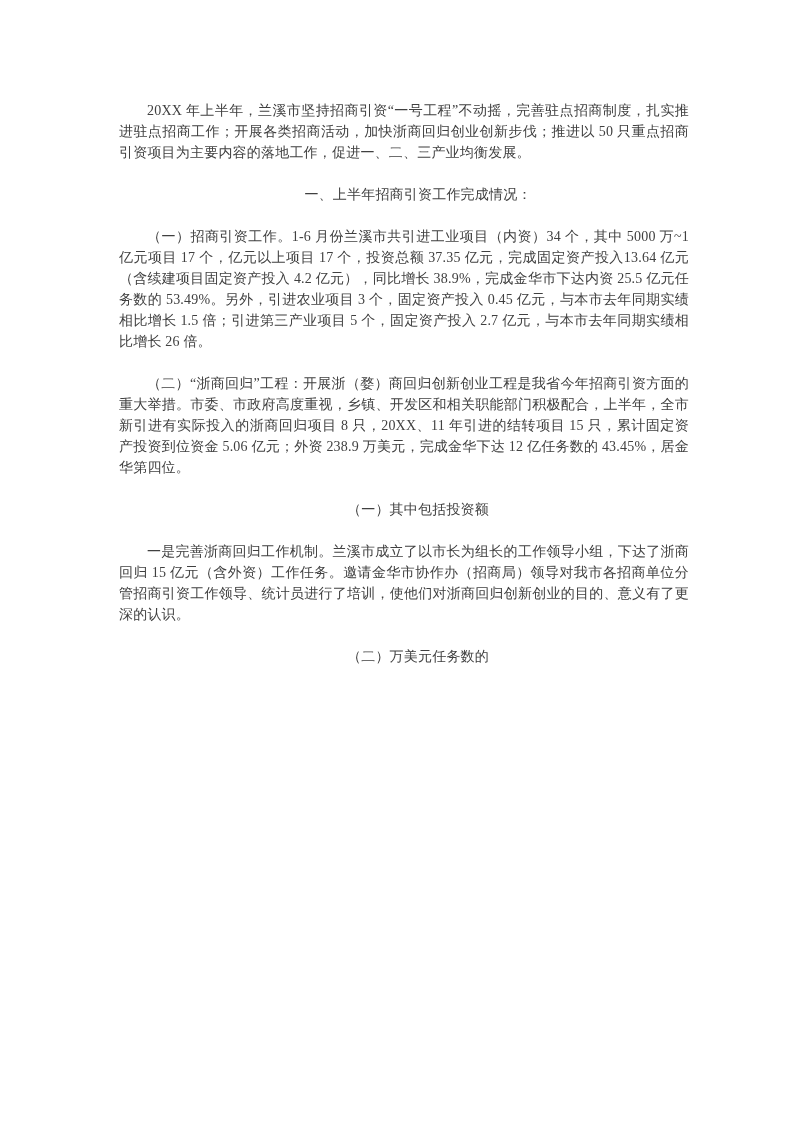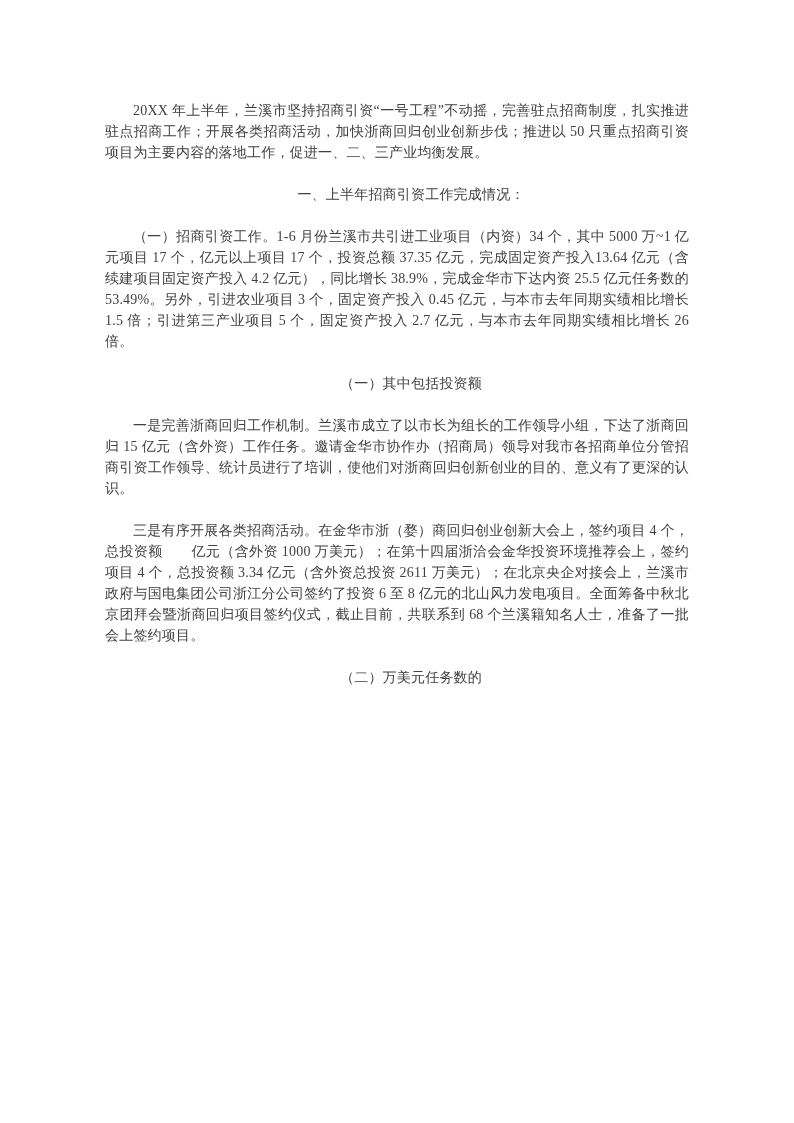--- a/index.html
+++ b/index.html
@@ -14,21 +14,21 @@
     height: 1123px;
     margin: 0 auto;
     background: #ffffff;
     overflow: hidden;
     font-family: "Liberation Serif", "DejaVu Serif", serif;
   }
   .doc-content {
     padding: 100px 105px 0 105px;
   }
   .doc-content p {
-    margin: 0 0 21px 0;
+    margin: 0 0 21px 14px;
     font-size: 14px;
     line-height: 21px;
     color: #404040;
     text-indent: 2em;
     text-align: justify;
     letter-spacing: 0.2px;
     word-break: break-all;
   }
   .doc-content p.heading {
     text-align: center;
@@ -39,25 +39,25 @@
 
 <div class="page">
   <div class="doc-content">
     <p>20XX 年上半年，兰溪市坚持招商引资“一号工程”不动摇，完善驻点招商制度，扎实推进驻点招商工作；开展各类招商活动，加快浙商回归创业创新步伐；推进以 50 只重点招商引资项目为主要内容的落地工作，促进一、二、三产业均衡发展。</p>
 
     <p class="heading">一、上半年招商引资工作完成情况：</p>
 
     <p>（一）招商引资工作。1-6 月份兰溪市共引进工业项目（内资）34 个，其中 5000 万~1 亿元项目 17 个，亿元以上项目 17 个，投资总额 37.35 亿元，完成固定资产投入13.64 亿元（含续建项目固定资产投入 4.2 亿元），同比增长 38.9%，完成金华市下达内资 25.5 亿元任务数的 53.49%。另外，引进农业项目 3 个，固定资产投入 0.45 亿元，与本市去年同期实绩相比增长 1.5 倍；引进第三产业项目 5 个，固定资产投入 2.7 亿元，与本市去年同期实绩相比增长 26 倍。</p>
 
 
+    <p>（二）“浙商回归”工程：开展浙（婺）商回归创新创业工程是我省今年招商引资方面的重大举措。市委、市政府高度重视，乡镇、开发区和相关职能部门积极配合，上半年，全市新引进有实际投入的浙商回归项目 8 只，20XX、11 年引进的结转项目 15 只，累计固定资产投资到位资金 5.06 亿元；外资 238.9 万美元，完成金华下达 12 亿任务数的 43.45%，居金华第四位。</p>
 
 
     <p class="heading">（一）其中包括投资额</p>
 
     <p>一是完善浙商回归工作机制。兰溪市成立了以市长为组长的工作领导小组，下达了浙商回归 15 亿元（含外资）工作任务。邀请金华市协作办（招商局）领导对我市各招商单位分管招商引资工作领导、统计员进行了培训，使他们对浙商回归创新创业的目的、意义有了更深的认识。</p>
 
 
-    <p>三是有序开展各类招商活动。在金华市浙（婺）商回归创业创新大会上，签约项目 4 个，总投资额　　亿元（含外资 1000 万美元）；在第十四届浙洽会金华投资环境推荐会上，签约项目 4 个，总投资额 3.34 亿元（含外资总投资 2611 万美元）；在北京央企对接会上，兰溪市政府与国电集团公司浙江分公司签约了投资 6 至 8 亿元的北山风力发电项目。全面筹备中秋北京团拜会暨浙商回归项目签约仪式，截止目前，共联系到 68 个兰溪籍知名人士，准备了一批会上签约项目。</p>
 
 
     <p class="heading">（二）万美元任务数的</p>
   </div>
 </div>
 
 </body></html>

